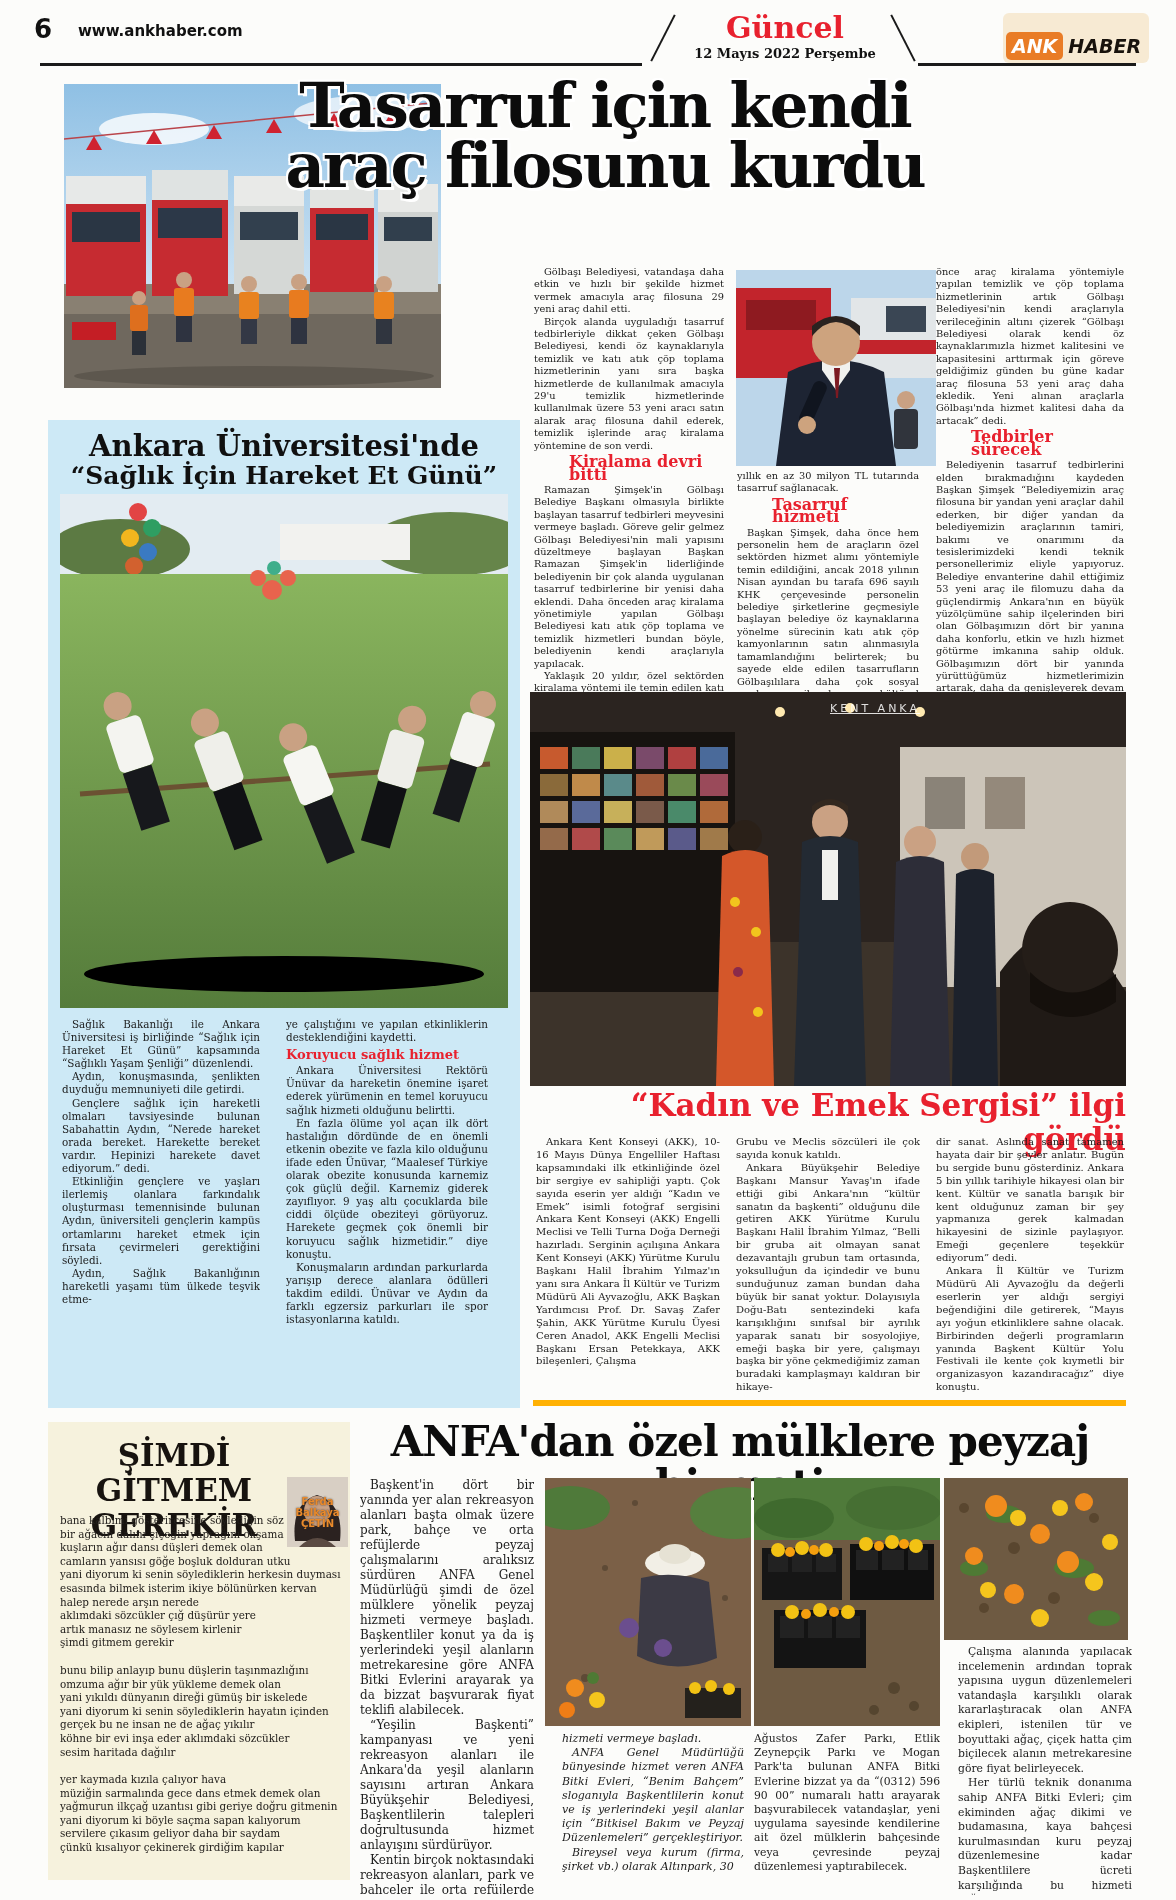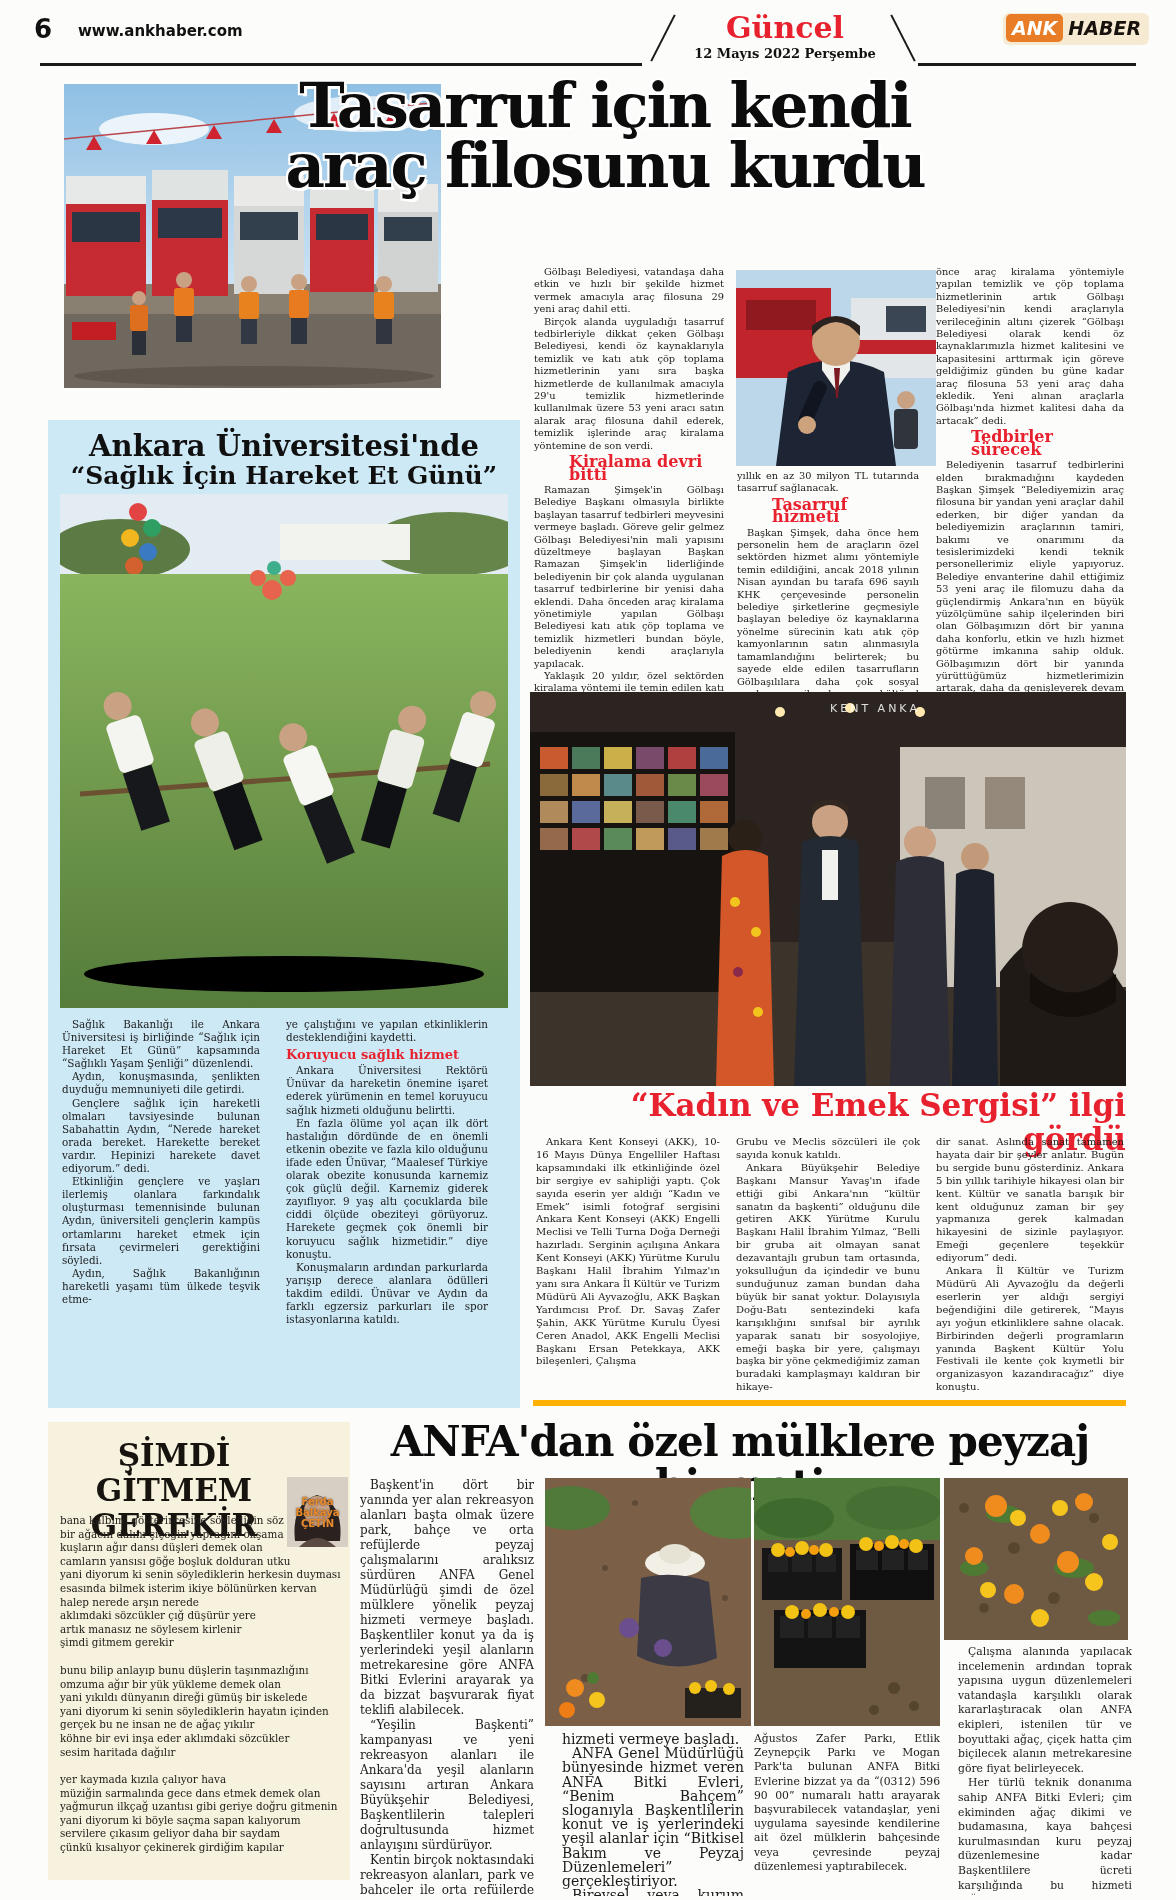--- a/index.html
+++ b/index.html
@@ -6,21 +6,21 @@
   #page { position:relative; width:1176px; height:1900px; margin:0 auto; background:#fcfcfa;
           font-family:"DejaVu Serif", serif; color:#1b1b1b; overflow:hidden; }
   .abs { position:absolute; }
   
   .pagenum { font:700 26px "DejaVu Sans", sans-serif; color:#111; }
   .site { font:700 15px "DejaVu Sans", sans-serif; color:#111; }
   .sect-title { font:700 30px "DejaVu Serif", serif; color:#e8212e; }
   .sect-date { font:700 13px "DejaVu Serif", serif; color:#111; margin-top:1px; }
   .rule { background:#1a1a1a; height:3px; }
   .slash { width:2px; height:52px; background:#1a1a1a; }
-  .logo { display:flex; align-items:center; background:#f7ead3; border-radius:6px; padding:1px 7px 3px 3px; }
+  .logo { display:flex; align-items:center; background:#f7ead3; border-radius:6px; padding:19px 7px 3px 3px; }
   .logo .ank { background:#e97c26; color:#fff; font:italic 800 19px "DejaVu Sans", sans-serif; padding:3px 6px; border-radius:5px; }
   .logo .haber { color:#18120c; font:italic 800 19px "DejaVu Sans", sans-serif; padding:3px 1px 3px 5px; }
   
   .main-head { font:700 61px/60px "DejaVu Serif", serif; letter-spacing:-2px; color:#0c0c0c; text-align:center;
                text-shadow:2px 2px 0 #fff,-2px -2px 0 #fff,2px -2px 0 #fff,-2px 2px 0 #fff,3px 3px 0 #fff; }
   .uni-head1 { font:700 29px/32px "DejaVu Serif", serif; text-align:center; color:#101010; }
   .uni-head2 { font:700 25px/28px "DejaVu Serif", serif; text-align:center; color:#101010; }
   .kadin-head { font:700 31px/34px "DejaVu Serif", serif; text-align:right; color:#e8212e; }
   .anfa-head { font:700 42px/44px "DejaVu Serif", serif; text-align:center; color:#0c0c0c; letter-spacing:-1px; }
   .simdi-title { font:700 31px/35px "DejaVu Serif", serif; text-align:center; color:#17130f; }
@@ -301,21 +301,21 @@
         <circle cx="390" cy="150" r="16" fill="#caa183"></circle>
           <path d="M366,170 Q390,158 414,170 L420,394 L360,394 Z" fill="#2d2d38"></path>
         <circle cx="445" cy="165" r="14" fill="#c29a7a"></circle>
           <path d="M426,182 Q445,172 464,182 L468,394 L422,394 Z" fill="#1d222c"></path>
         <path d="M470,394 L470,280 Q520,210 570,260 L596,300 L596,394 Z" fill="#201a16"></path>
         <circle cx="540" cy="258" r="48" fill="#241d18"></circle>
         <path d="M500,280 Q540,320 586,282 L586,310 Q540,340 500,310 Z" fill="#15100c"></path>
       </g>
     </svg>
   </div>
-  <div class="abs kent-overlay" style="left:830px; top:702px;">KENT ANKA</div>
+  <div class="abs kent-overlay" style="left:830px; top:702px;text-decoration:underline;">KENT ANKA</div>
 
   <div class="abs kadin-head" style="left:530px; top:1088px; width:596px;">“Kadın ve Emek Sergisi” ilgi gördü</div>
 
   <div class="abs col kadin-col" style="left:536px; top:1136px; width:184px; height:262px;">
     <p>Ankara Kent Konseyi (AKK), 10-16 Mayıs Dünya Engelliler Haftası kapsamındaki ilk etkinliğinde özel bir sergiye ev sahipliği yaptı. Çok sayıda eserin yer aldığı “Kadın ve Emek” isimli fotoğraf sergisini Ankara Kent Konseyi (AKK) Engelli Meclisi ve Telli Turna Doğa Derneği hazırladı. Serginin açılışına Ankara Kent Konseyi (AKK) Yürütme Kurulu Başkanı Halil İbrahim Yılmaz'ın yanı sıra Ankara İl Kültür ve Turizm Müdürü Ali Ayvazoğlu, AKK Başkan Yardımcısı Prof. Dr. Savaş Zafer Şahin, AKK Yürütme Kurulu Üyesi Ceren Anadol, AKK Engelli Meclisi Başkanı Ersan Petekkaya, AKK bileşenleri, Çalışma</p>
   </div>
   <div class="abs col kadin-col" style="left:736px; top:1136px; width:184px; height:262px;">
     <p class="noind">Grubu ve Meclis sözcüleri ile çok sayıda konuk katıldı.</p>
     <p>Ankara Büyükşehir Belediye Başkanı Mansur Yavaş'ın ifade ettiği gibi Ankara'nın “kültür sanatın da başkenti” olduğunu dile getiren AKK Yürütme Kurulu Başkanı Halil İbrahim Yılmaz, “Belli bir gruba ait olmayan sanat dezavantajlı grubun tam ortasında, yoksulluğun da içindedir ve bunu sunduğunuz zaman bundan daha büyük bir sanat yoktur. Dolayısıyla Doğu-Batı sentezindeki kafa karışıklığını sınıfsal bir ayrılık yaparak sanatı bir sosyolojiye, emeği başka bir yere, çalışmayı başka bir yöne çekmediğimiz zaman buradaki kamplaşmayı kaldıran bir hikaye-</p>
   </div>
@@ -405,21 +405,21 @@
           <circle cx="48" cy="200" r="6" fill="#4e7a34"></circle>
         </g>
       <rect x="140" y="210" width="56" height="30" fill="#24211c"></rect>
       <g fill="#f2c214">
           <circle cx="150" cy="210" r="6"></circle>
           <circle cx="166" cy="208" r="6"></circle>
           <circle cx="184" cy="211" r="6"></circle>
         </g>
     </svg>
   </div>
-  <div class="abs col anfa-col" style="left:562px; top:1732px; width:182px; height:164px; font-size:14px; line-height:14.2px;">
+  <div class="abs col anfa-col" style="left:562px; top:1732px; width:182px; height:164px; font-size:11px; line-height:14.2px;font-style:italic;">
     <p class="noind">hizmeti vermeye başladı.</p>
     <p>ANFA Genel Müdürlüğü bünyesinde hizmet veren ANFA Bitki Evleri, “Benim Bahçem” sloganıyla Başkentlilerin konut ve iş yerlerindeki yeşil alanlar için “Bitkisel Bakım ve Peyzaj Düzenlemeleri” gerçekleştiriyor.</p>
     <p>Bireysel veya kurum (firma, şirket vb.) olarak Altınpark, 30</p>
   </div>
 
   <div class="abs photo" style="left:754px; top:1478px;">
     <svg width="186" height="248" viewBox="0 0 186 248">
       <rect width="186" height="248" fill="#6e5a42"></rect>
       <rect width="186" height="62" fill="#4f7a3a"></rect>
       <ellipse cx="40" cy="40" rx="40" ry="20" fill="#3f6a2e"></ellipse>

